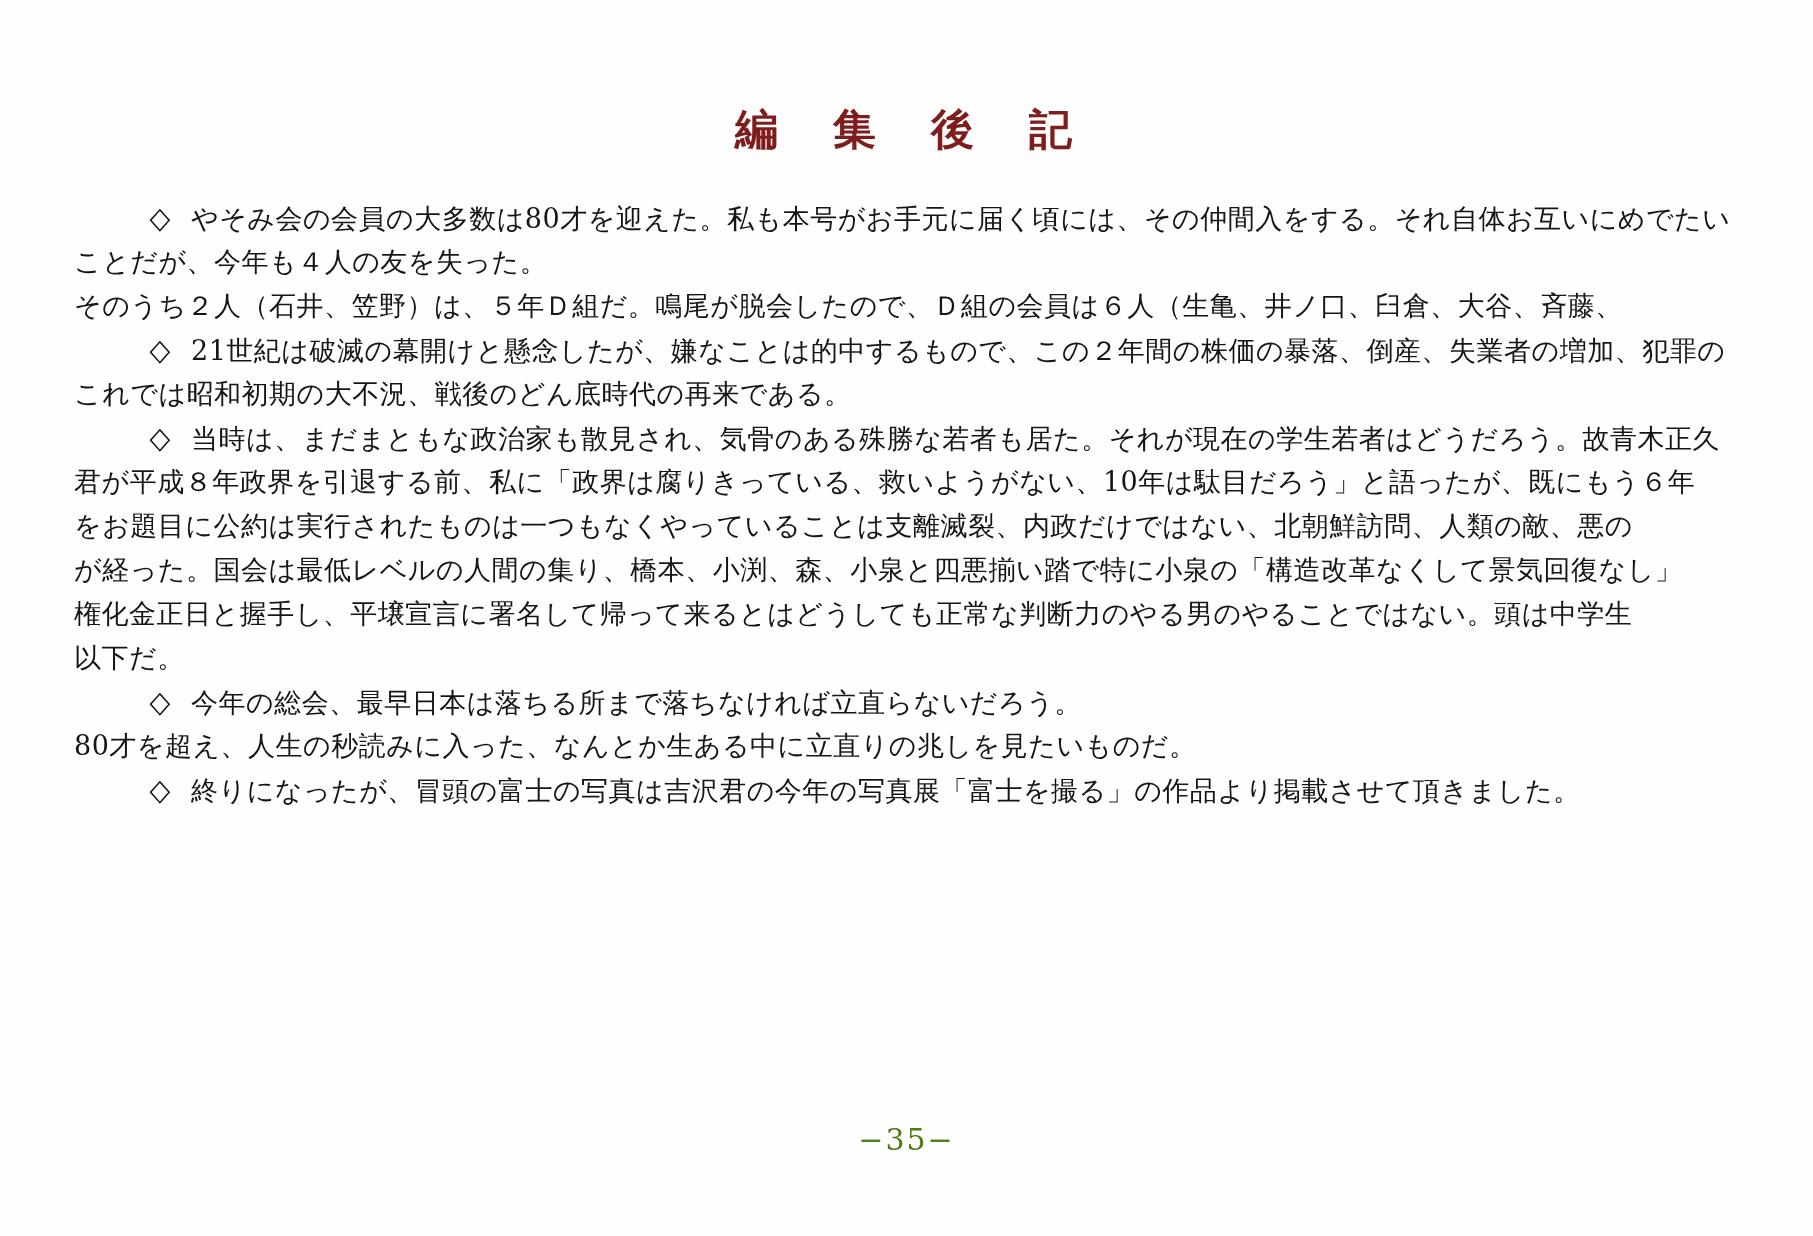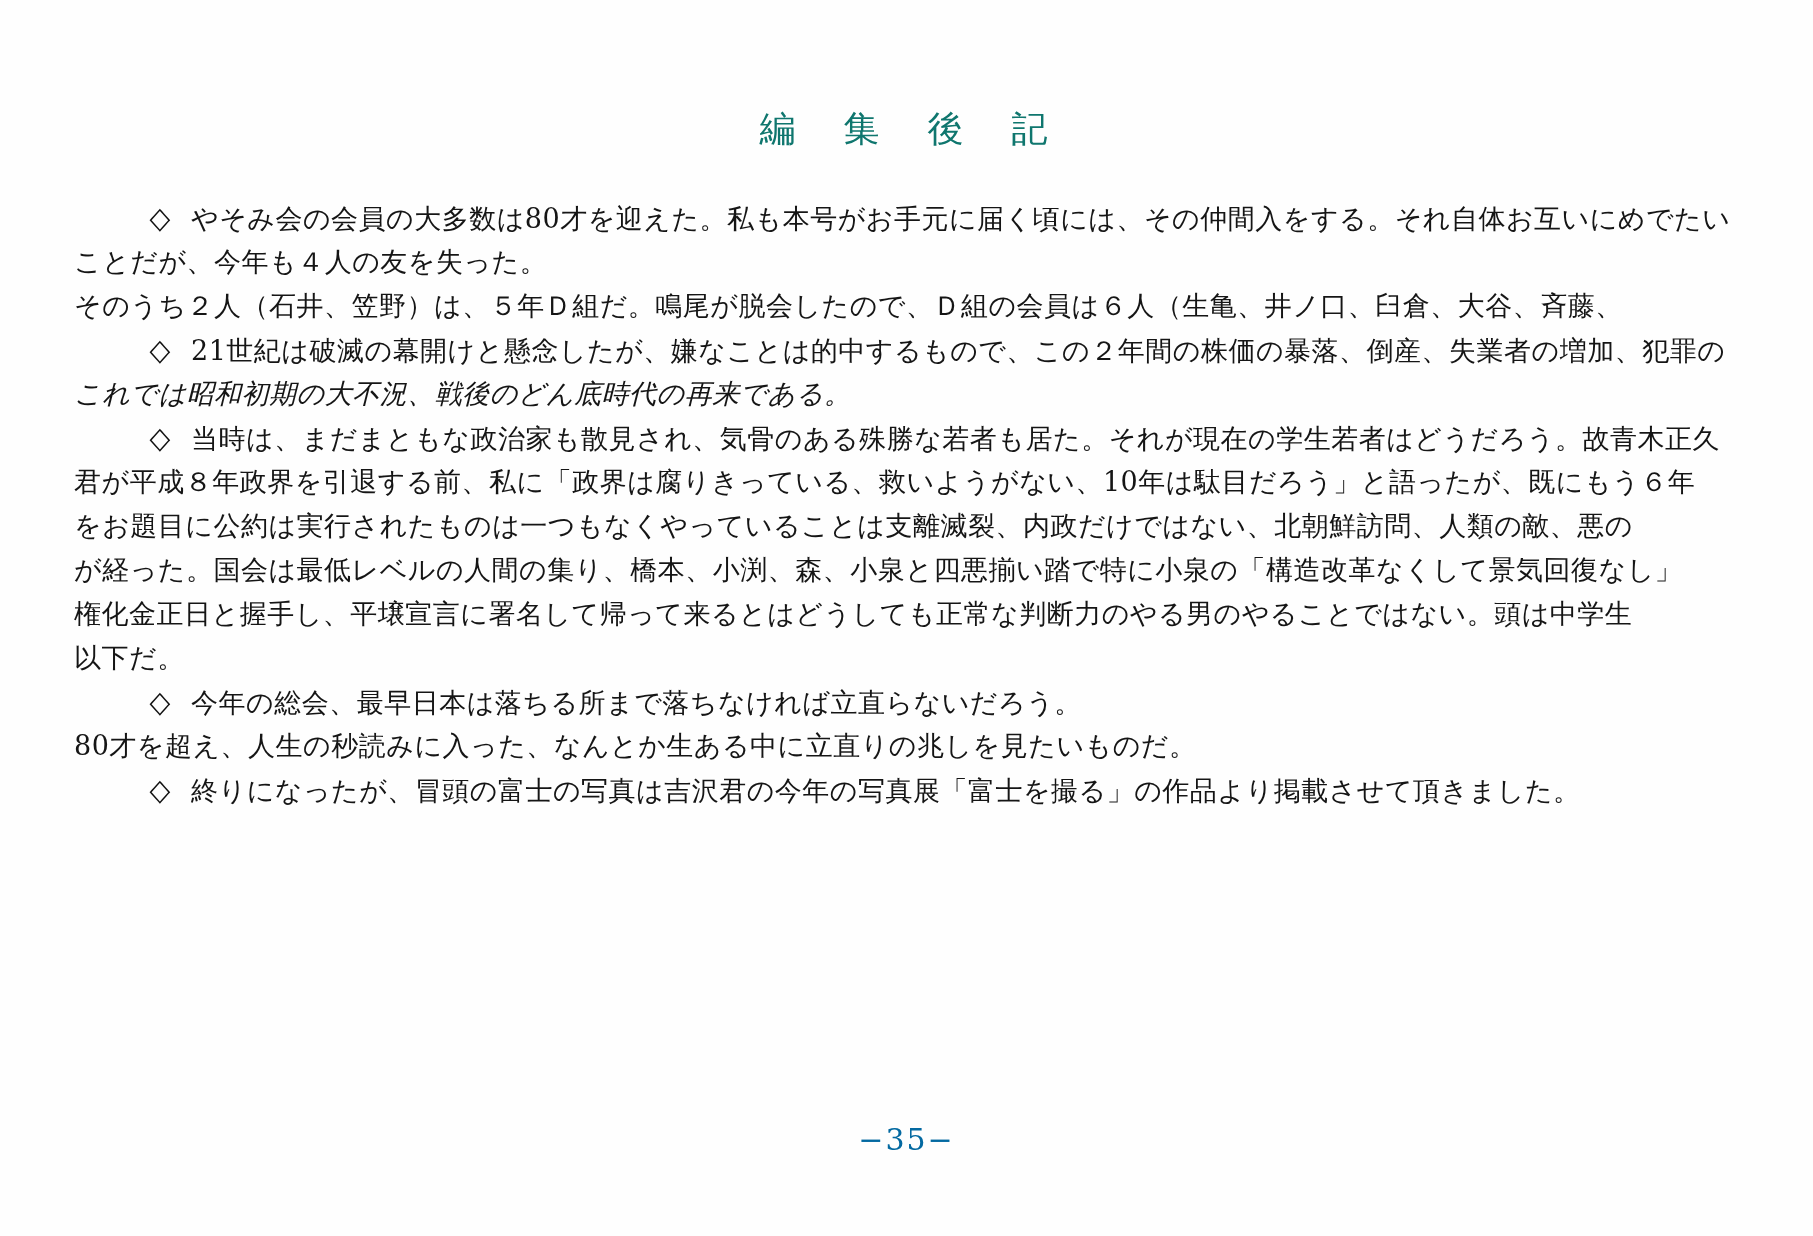--- a/index.html
+++ b/index.html
@@ -14,61 +14,60 @@
     background: #fefefe;
     color: #151515;
     font-family: "DejaVu Serif", "Liberation Serif", serif;
     overflow: hidden;
     box-sizing: border-box;
   }
   .title {
     padding-top: 102px;
     text-align: center;
     font-family: "DejaVu Sans", "Liberation Sans", sans-serif;
-    font-size: 36px;
-    font-weight: normal;
+    font-size: 43px;
+    font-weight: bold;
     letter-spacing: 6px;
     line-height: 54px;
-    color: #0f766e;
+    color: #7f1d1d;
   }
   .body-lines {
     margin-top: 40px;
   }
   .line {
     font-size: 27px;
     line-height: 44px;
     height: 44px;
     padding-left: 74px;
     padding-right: 100px;
     white-space: nowrap;
     letter-spacing: 0.5px;
   }
   .line.bullet {
     padding-left: 148px;
   }
   .line.deep {
-    font-style: italic;
   }
   .bullet-glyph {
     display: inline-block;
     width: 30px;
     margin-right: 13px;
     font-size: 30px;
     transform: scaleX(0.9);
     color: #0f0f0f;
   }
   .page-number {
     position: absolute;
     top: 1122px;
     left: 0;
     width: 100%;
     text-align: center;
     font-size: 30px;
     letter-spacing: 2px;
-    color: #0369a1;
+    color: #4d7c0f;
   }
 </style>
 </head>
 <body>
 
 <div class="page">
   <div class="title">編　集　後　記</div>
 
   <div class="body-lines">
       <div class="line bullet"><span class="bullet-glyph">◇</span><span>やそみ会の会員の大多数は80才を迎えた。私も本号がお手元に届く頃には、その仲間入をする。それ自体お互いにめでたい</span></div>

